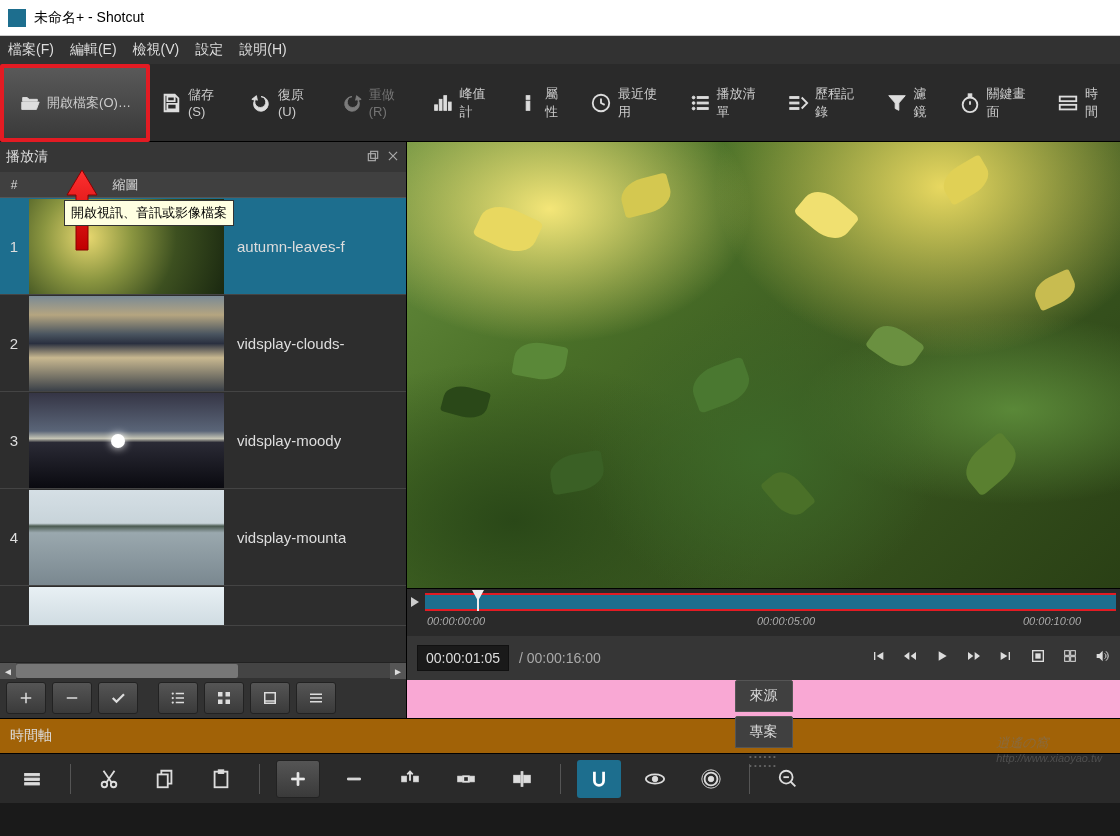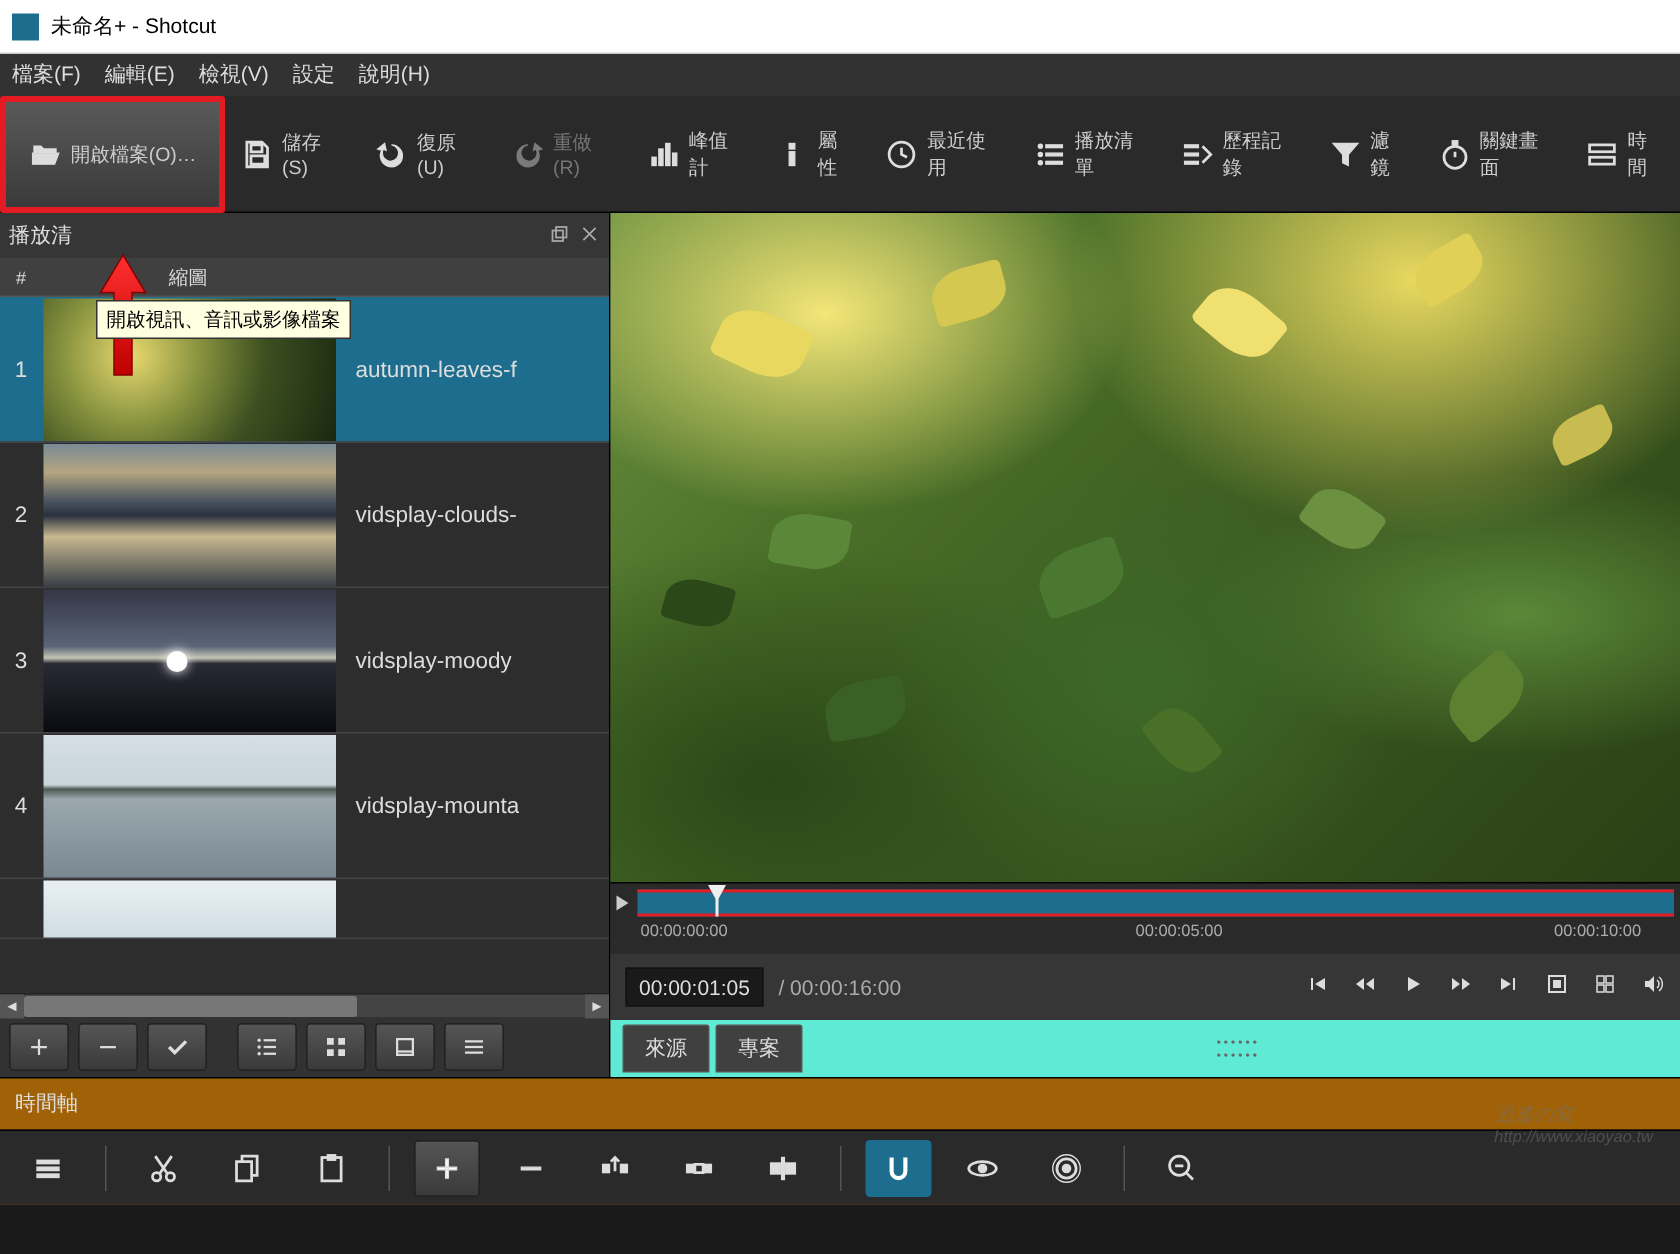--- a/index.html
+++ b/index.html
@@ -49,34 +49,34 @@
 .hscroll-arrow.left{left:0;} .hscroll-arrow.right{right:0;}
 
 .playlist-toolbar { height: 40px; background: #323232; display: flex; align-items: center; padding: 0 6px; gap: 6px; }
 .pt-btn { width: 40px; height: 32px; background: linear-gradient(#555,#3a3a3a); border: 1px solid #222; border-radius: 3px; display: flex; align-items: center; justify-content: center; cursor: pointer; }
 .pt-btn svg { width: 18px; height: 18px; fill: #ddd; }
 
 
 .right-panel { flex: 1; background: #363636; display: flex; flex-direction: column; position: relative; }
 .preview-area { flex: 1; position: relative; background: #000; margin: 0; }
 
-.timeline-ruler { height: 48px; background: #2a2a2a; position: relative; padding-left:18px; border-top:1px solid #000;}
+.timeline-ruler { height: 48px; background: #2a2a2a; position: relative; padding-left:18px; border-top:1px solid #000;font-style:italic;}
 .ruler-track { position: absolute; left: 18px; right: 4px; top: 4px; height: 18px; background: #1d6e8e; border-top:2px solid #e31b23; border-bottom:2px solid #e31b23; }
 .playhead-marker { position: absolute; top: 0px; width: 14px; height: 22px; }
 .tick-label { position: absolute; top: 26px; font-size: 11px; color: #aaa; }
 
 .controls { height: 44px; background: #363636; display: flex; align-items: center; padding: 0 10px; justify-content: space-between; }
 .time-display { font-size: 14px; display: flex; align-items: center; gap: 10px; }
 .time-current { background: #1a1a1a; padding: 4px 8px; border:1px solid #111; }
 .time-total { color: #aaa; }
 .control-buttons { display: flex; align-items: center; gap: 16px; }
 .ctrl-btn { cursor: pointer; }
 .ctrl-btn svg { width: 16px; height: 16px; fill: #ddd; }
 
-.source-tabs { height: 38px; background: #5eead4; display: flex; align-items: center; padding: 0 8px; gap: 4px; }
+.source-tabs { height: 38px; background: #f9a8d4; display: flex; align-items: center; padding: 0 8px; gap: 4px; flex-direction: column; }
 .source-tab { padding: 6px 14px; background: #404040; border:1px solid #555; font-size: 14px; cursor: pointer; border-radius:2px 2px 0 0;}
 .drag-handle { margin:0 auto; color:#666; font-size:8px; letter-spacing:2px; flex:1; text-align:center;}
 
 
 .timeline-section { background: #a16207; border-top:1px solid #000; }
 .timeline-label { padding: 8px 10px; font-size: 14px; }
 .timeline-toolbar { height: 50px; background: #2a2a2a; display: flex; align-items: center; padding: 0 10px; gap: 12px; border-top:1px solid #000;}
 .tl-btn { width: 44px; height: 38px; display: flex; align-items: center; justify-content: center; cursor: pointer; border-radius:3px;}
 .tl-btn.raised { background: linear-gradient(#555,#3a3a3a); border:1px solid #222; }
 .tl-btn.active { background: #1d6e8e; }
@@ -369,21 +369,21 @@
       <svg style="position:absolute;left:2px;top:6px" width="12" height="14">
           <path d="M2 2v10l8-5z" fill="#ccc"></path>
         </svg>
       <div class="ruler-track"></div>
       <svg class="playhead-marker" style="left:64px">
           <path d="M1 1h12L7 12z" fill="#eee"></path>
           <rect x="6" y="10" width="2" height="30" fill="#eee"></rect>
         </svg>
       <span class="tick-label" style="left:20px">00:00:00:00</span>
       <span class="tick-label" style="left:350px">00:00:05:00</span>
-      <span class="tick-label" style="left:629px">00:00:10:00</span>
+      <span class="tick-label" style="left:616px">00:00:10:00</span>
     </div>
     <div class="controls">
       <div class="time-display">
         <span class="time-current">00:00:01:05</span>
         <span class="time-total">/ 00:00:16:00</span>
       </div>
       <div class="control-buttons">
         <span class="ctrl-btn"><svg viewBox="0 0 24 24">
               <path d="M6 6h2v12H6zM20 6v12l-10-6z"></path>
             </svg></span>

